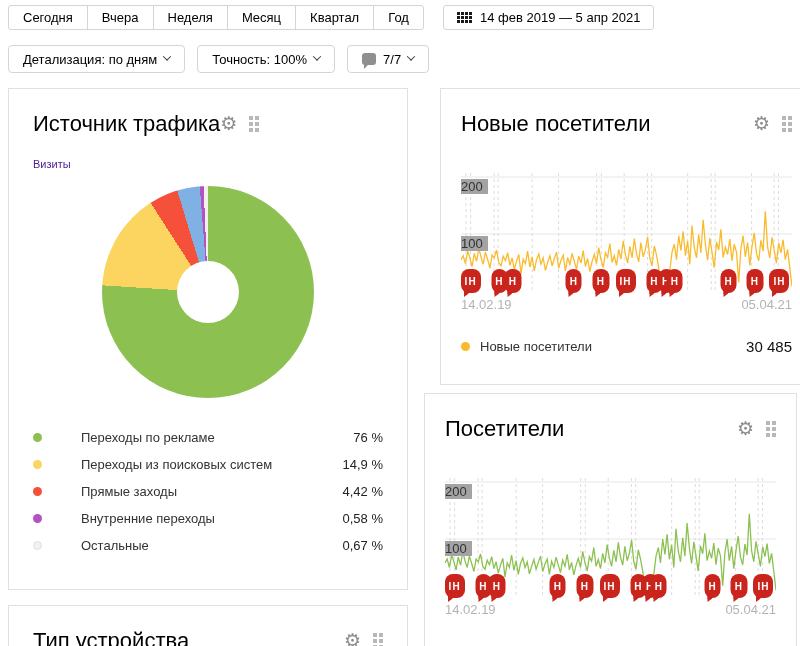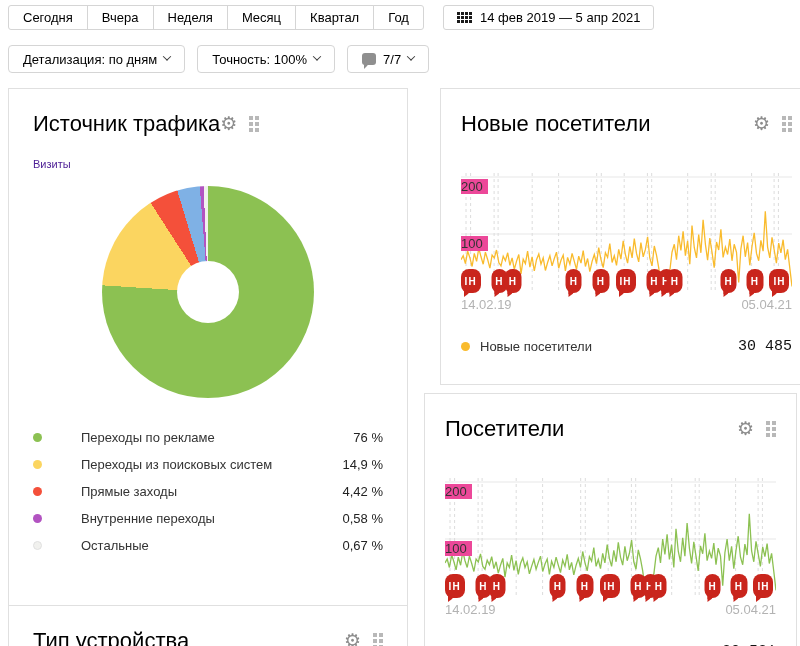--- a/index.html
+++ b/index.html
@@ -29,48 +29,48 @@
   
   .card { position:absolute; background:#fff; border:1px solid #e0e0e0; }
   .card-head { display:flex; align-items:flex-start; }
   .card-title { font-size:22px; font-weight:400; color:#000; flex:1; line-height:1.2; }
   .card-sub { font-size:11px; color:#4c1d95; margin-top:21px; }
   .head-icons { display:flex; align-items:center; gap:12px; margin-top:3px; }
   .gear { font-size:19px; color:#8c8c8c; line-height:1; cursor:pointer; }
   .drag { display:grid; grid-template-columns:repeat(2,4px); grid-auto-rows:4px; gap:2px; cursor:grab; }
   .drag i { background:#b8b8b8; }
 
-  #card-traffic { left:8px;  top:88px;  width:400px; height:558px; padding:22px 24px; }
+  #card-traffic { left:8px;  top:88px;  width:400px; height:502px; padding:22px 24px; }
   #card-newvis  { left:440px; top:88px;  width:373px; height:297px; padding:22px 20px; }
   #card-vis     { left:424px; top:393px; width:373px; height:268px; padding:22px 20px; }
   #card-device  { left:8px;  top:605px; width:400px; height:80px;  padding:22px 24px; }
 
   
   .pie-wrap { margin:16px auto 0; width:212px; height:212px; position:relative; }
   .pie { width:212px; height:212px; border-radius:50%; position:relative; }
   .pie::after { content:''; position:absolute; left:50%; top:50%; width:62px; height:62px;
     margin:-31px 0 0 -31px; border-radius:50%; background:#fff; }
   .plegend { margin-top:26px; }
   .plegend-row { display:flex; align-items:center; padding:6px 0; font-size:13px; color:#333; cursor:pointer;gap:29px; }
   .dot { width:9px; height:9px; border-radius:50%; margin-right:10px; flex:none; }
   .plabel { flex:1; }
   .pval { color:#222; }
 
   
   .chart { position:relative; margin-top:32px; height:126px; }
-  .ytick { position:absolute; left:0; font-size:13px; color:#333; background:#ec4899; padding-right:5px; }
+  .ytick { position:absolute; left:0; font-size:13px; color:#333; background:#a3a3a3; padding-right:5px; }
   .markers { position:absolute; left:0; right:0; top:100px; height:20px; }
   .marker { position:absolute; transform:translateX(-40%); min-width:16px; height:15px; padding:12px 4px;
     background:#c9251c; color:#fff; font-size:10px; font-weight:bold; letter-spacing:1px;
     border-radius:8px; display:inline-flex; align-items:center; justify-content:center; cursor:pointer; }
   .marker::after { content:''; position:absolute; left:3px; bottom:-4px;
     border:3px solid transparent; border-top:4px solid #c9251c; border-left:4px solid #c9251c; }
   .dates { display:flex; justify-content:space-between; font-size:13px; color:#b3b3b3; margin-top:2px; }
   .rlegend { display:flex; align-items:center; margin-top:26px; font-size:13px; color:#333; }
-  .rlegend .val { margin-left:auto; font-size:15px; color:#111;font-family:Liberation Mono, monospace; }
+  .rlegend .val { margin-left:auto; font-size:15px; color:#111; }
 </style>
 </head>
 <body>
 
 <div class="row1">
   <div class="seg-group" id="period-group">
       <button class="seg-btn">Сегодня</button>
       <button class="seg-btn">Вчера</button>
       <button class="seg-btn">Неделя</button>
       <button class="seg-btn">Месяц</button>

